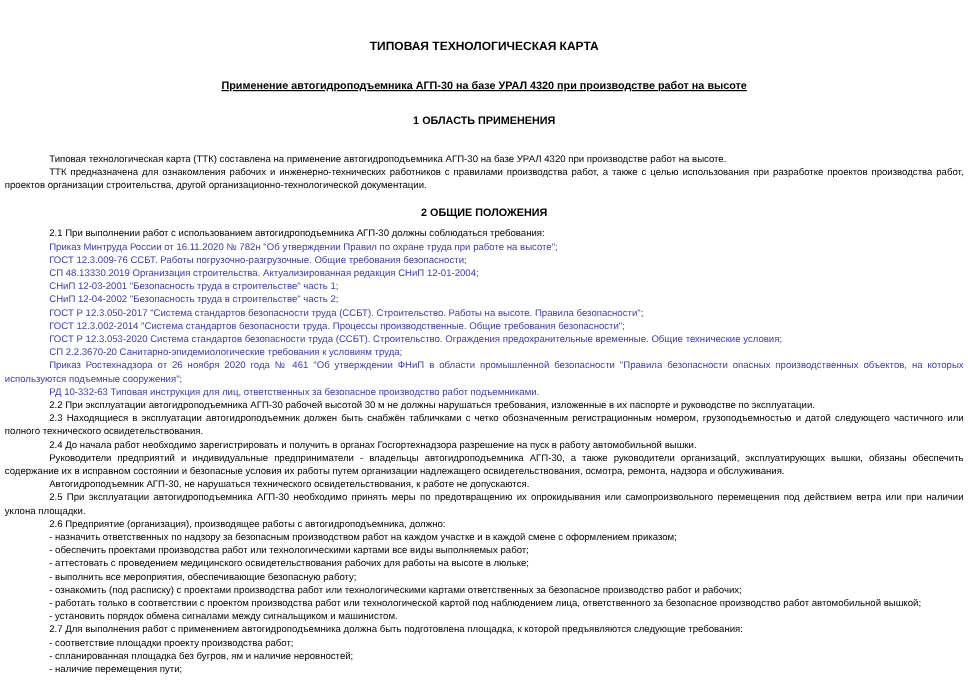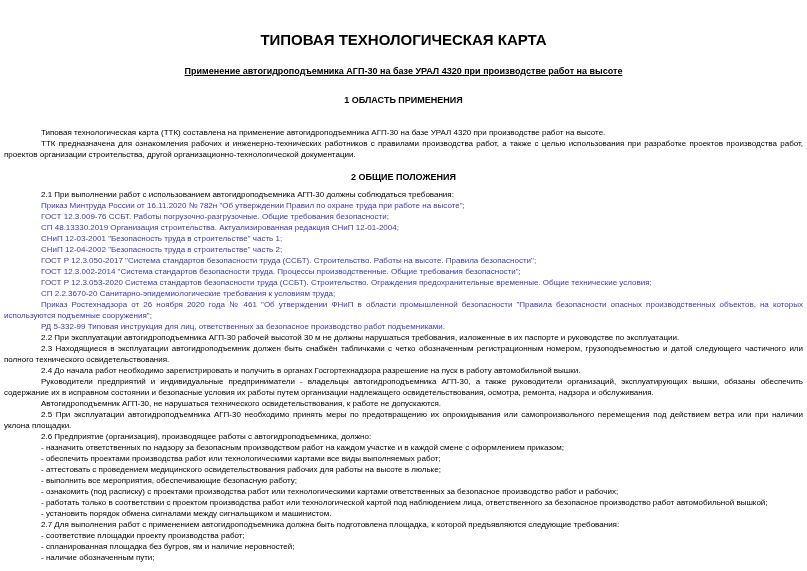--- a/index.html
+++ b/index.html
@@ -21,21 +21,21 @@
     margin: 0;
     text-indent: 37px;
     text-align: justify;
   }
   .doc p.center {
     text-align: center;
     text-indent: 0;
     font-weight: bold;
     font-size: 9px;
   }
-  .doc p.main-title { font-size: 15px; }
+  .doc p.main-title { font-size: 10px; }
   .doc p.sub-title  { margin-top: 21px; text-decoration: underline; }
   .doc p.head-1     { margin-top: 18px; }
   .doc p.first-para { margin-top: 21px; }
   .doc p.head-2     { margin-top: 12px; }
   .doc p.intro-para { margin-top: 6px; }
   .doc p.ref { color: var(--link-color, #3a3ab8); }
 </style>
 </head>
 <body>
 
@@ -53,33 +53,33 @@
   <p class="ref">Приказ Минтруда России от 16.11.2020 № 782н "Об утверждении Правил по охране труда при работе на высоте";</p>
   <p class="ref">ГОСТ 12.3.009-76 ССБТ. Работы погрузочно-разгрузочные. Общие требования безопасности;</p>
   <p class="ref">СП 48.13330.2019 Организация строительства. Актуализированная редакция СНиП 12-01-2004;</p>
   <p class="ref">СНиП 12-03-2001 "Безопасность труда в строительстве" часть 1;</p>
   <p class="ref">СНиП 12-04-2002 "Безопасность труда в строительстве" часть 2;</p>
   <p class="ref">ГОСТ Р 12.3.050-2017 "Система стандартов безопасности труда (ССБТ). Строительство. Работы на высоте. Правила безопасности";</p>
   <p class="ref">ГОСТ 12.3.002-2014 "Система стандартов безопасности труда. Процессы производственные. Общие требования безопасности";</p>
   <p class="ref">ГОСТ Р 12.3.053-2020 Система стандартов безопасности труда (ССБТ). Строительство. Ограждения предохранительные временные. Общие технические условия;</p>
   <p class="ref">СП 2.2.3670-20 Санитарно-эпидемиологические требования к условиям труда;</p>
   <p class="ref">Приказ Ростехнадзора от 26 ноября 2020 года № 461 "Об утверждении ФНиП в области промышленной безопасности "Правила безопасности опасных производственных объектов, на которых используются подъемные сооружения";</p>
-  <p class="ref">РД 5-332-99 Типовая инструкция для лиц, ответственных за безопасное производство работ подъемниками.</p>
+  <p class="ref">РД 10-332-63 Типовая инструкция для лиц, ответственных за безопасное производство работ подъемниками.</p>
 
   <p>2.2 При эксплуатации автогидроподъемника АГП-30 рабочей высотой 30 м не должны нарушаться требования, изложенные в их паспорте и руководстве по эксплуатации.</p>
   <p>2.3 Находящиеся в эксплуатации автогидроподъемник должен быть снабжён табличками с четко обозначенным регистрационным номером, грузоподъемностью и датой следующего частичного или полного технического освидетельствования.</p>
   <p>2.4 До начала работ необходимо зарегистрировать и получить в органах Госгортехнадзора разрешение на пуск в работу автомобильной вышки.</p>
   <p>Руководители предприятий и индивидуальные предприниматели - владельцы автогидроподъемника АГП-30, а также руководители организаций, эксплуатирующих вышки, обязаны обеспечить содержание их в исправном состоянии и безопасные условия их работы путем организации надлежащего освидетельствования, осмотра, ремонта, надзора и обслуживания.</p>
   <p>Автогидроподъемник АГП-30, не нарушаться технического освидетельствования, к работе не допускаются.</p>
   <p>2.5 При эксплуатации автогидроподъемника АГП-30 необходимо принять меры по предотвращению их опрокидывания или самопроизвольного перемещения под действием ветра или при наличии уклона площадки.</p>
   <p>2.6 Предприятие (организация), производящее работы с автогидроподъемника, должно:</p>
   <p>- назначить ответственных по надзору за безопасным производством работ на каждом участке и в каждой смене с оформлением приказом;</p>
   <p>- обеспечить проектами производства работ или технологическими картами все виды выполняемых работ;</p>
   <p>- аттестовать с проведением медицинского освидетельствования рабочих для работы на высоте в люльке;</p>
   <p>- выполнить все мероприятия, обеспечивающие безопасную работу;</p>
   <p>- ознакомить (под расписку) с проектами производства работ или технологическими картами ответственных за безопасное производство работ и рабочих;</p>
   <p>- работать только в соответствии с проектом производства работ или технологической картой под наблюдением лица, ответственного за безопасное производство работ автомобильной вышкой;</p>
   <p>- установить порядок обмена сигналами между сигнальщиком и машинистом.</p>
   <p>2.7 Для выполнения работ с применением автогидроподъемника должна быть подготовлена площадка, к которой предъявляются следующие требования:</p>
   <p>- соответствие площадки проекту производства работ;</p>
   <p>- спланированная площадка без бугров, ям и наличие неровностей;</p>
-  <p>- наличие обозначенным пути;</p>
+  <p>- наличие перемещения пути;</p>
 </div>
 
 </body></html>

